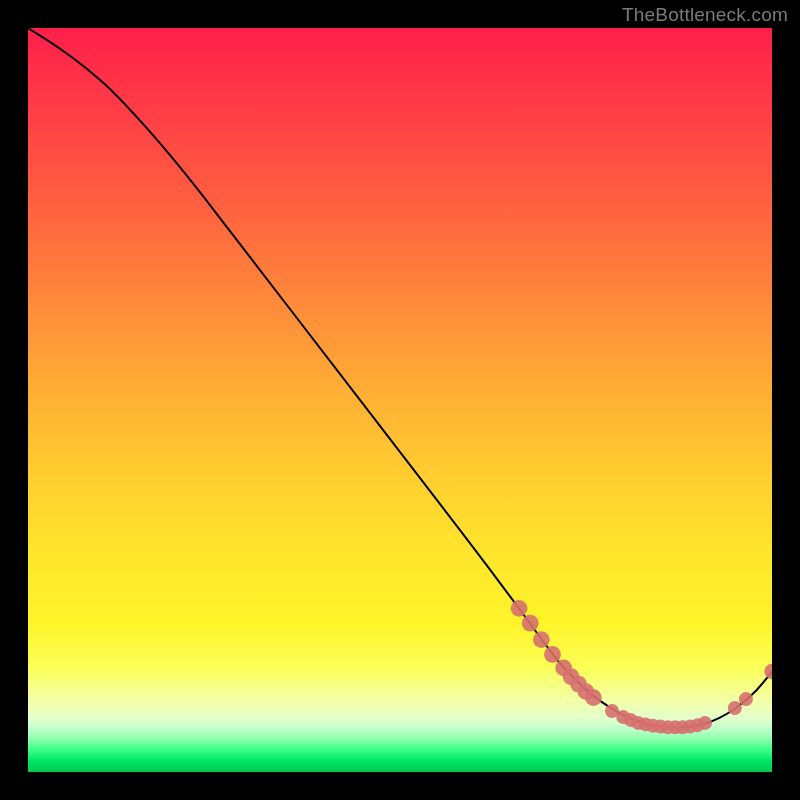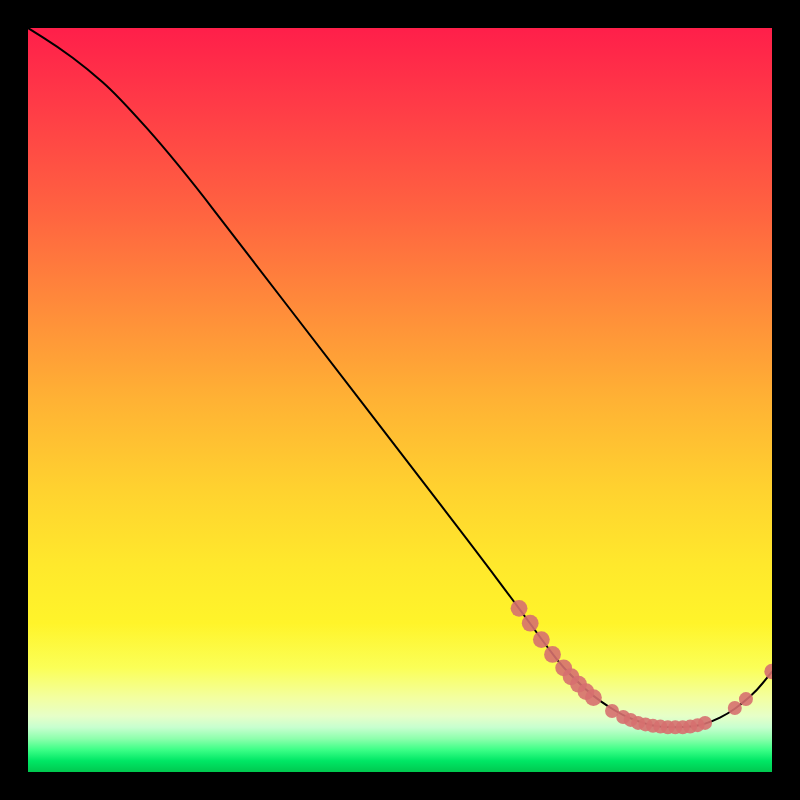--- a/index.html
+++ b/index.html
@@ -104,14 +104,15 @@
           <circle cx="662.16" cy="698.62" r="7.00" fill="#d6706f" fill-opacity="0.9"></circle>
           <circle cx="669.60" cy="697.13" r="7.00" fill="#d6706f" fill-opacity="0.9"></circle>
           <circle cx="677.04" cy="694.90" r="7.00" fill="#d6706f" fill-opacity="0.9"></circle>
           <circle cx="706.80" cy="680.02" r="7.00" fill="#d6706f" fill-opacity="0.9"></circle>
           <circle cx="717.96" cy="671.09" r="7.00" fill="#d6706f" fill-opacity="0.9"></circle>
           <circle cx="744.00" cy="643.56" r="7.70" fill="#d6706f" fill-opacity="0.9"></circle>
         </g>
     </svg>
   </div>
 
+  <div class="attribution">TheBottleneck.com</div>
 
 </div>
 
 </body></html>

